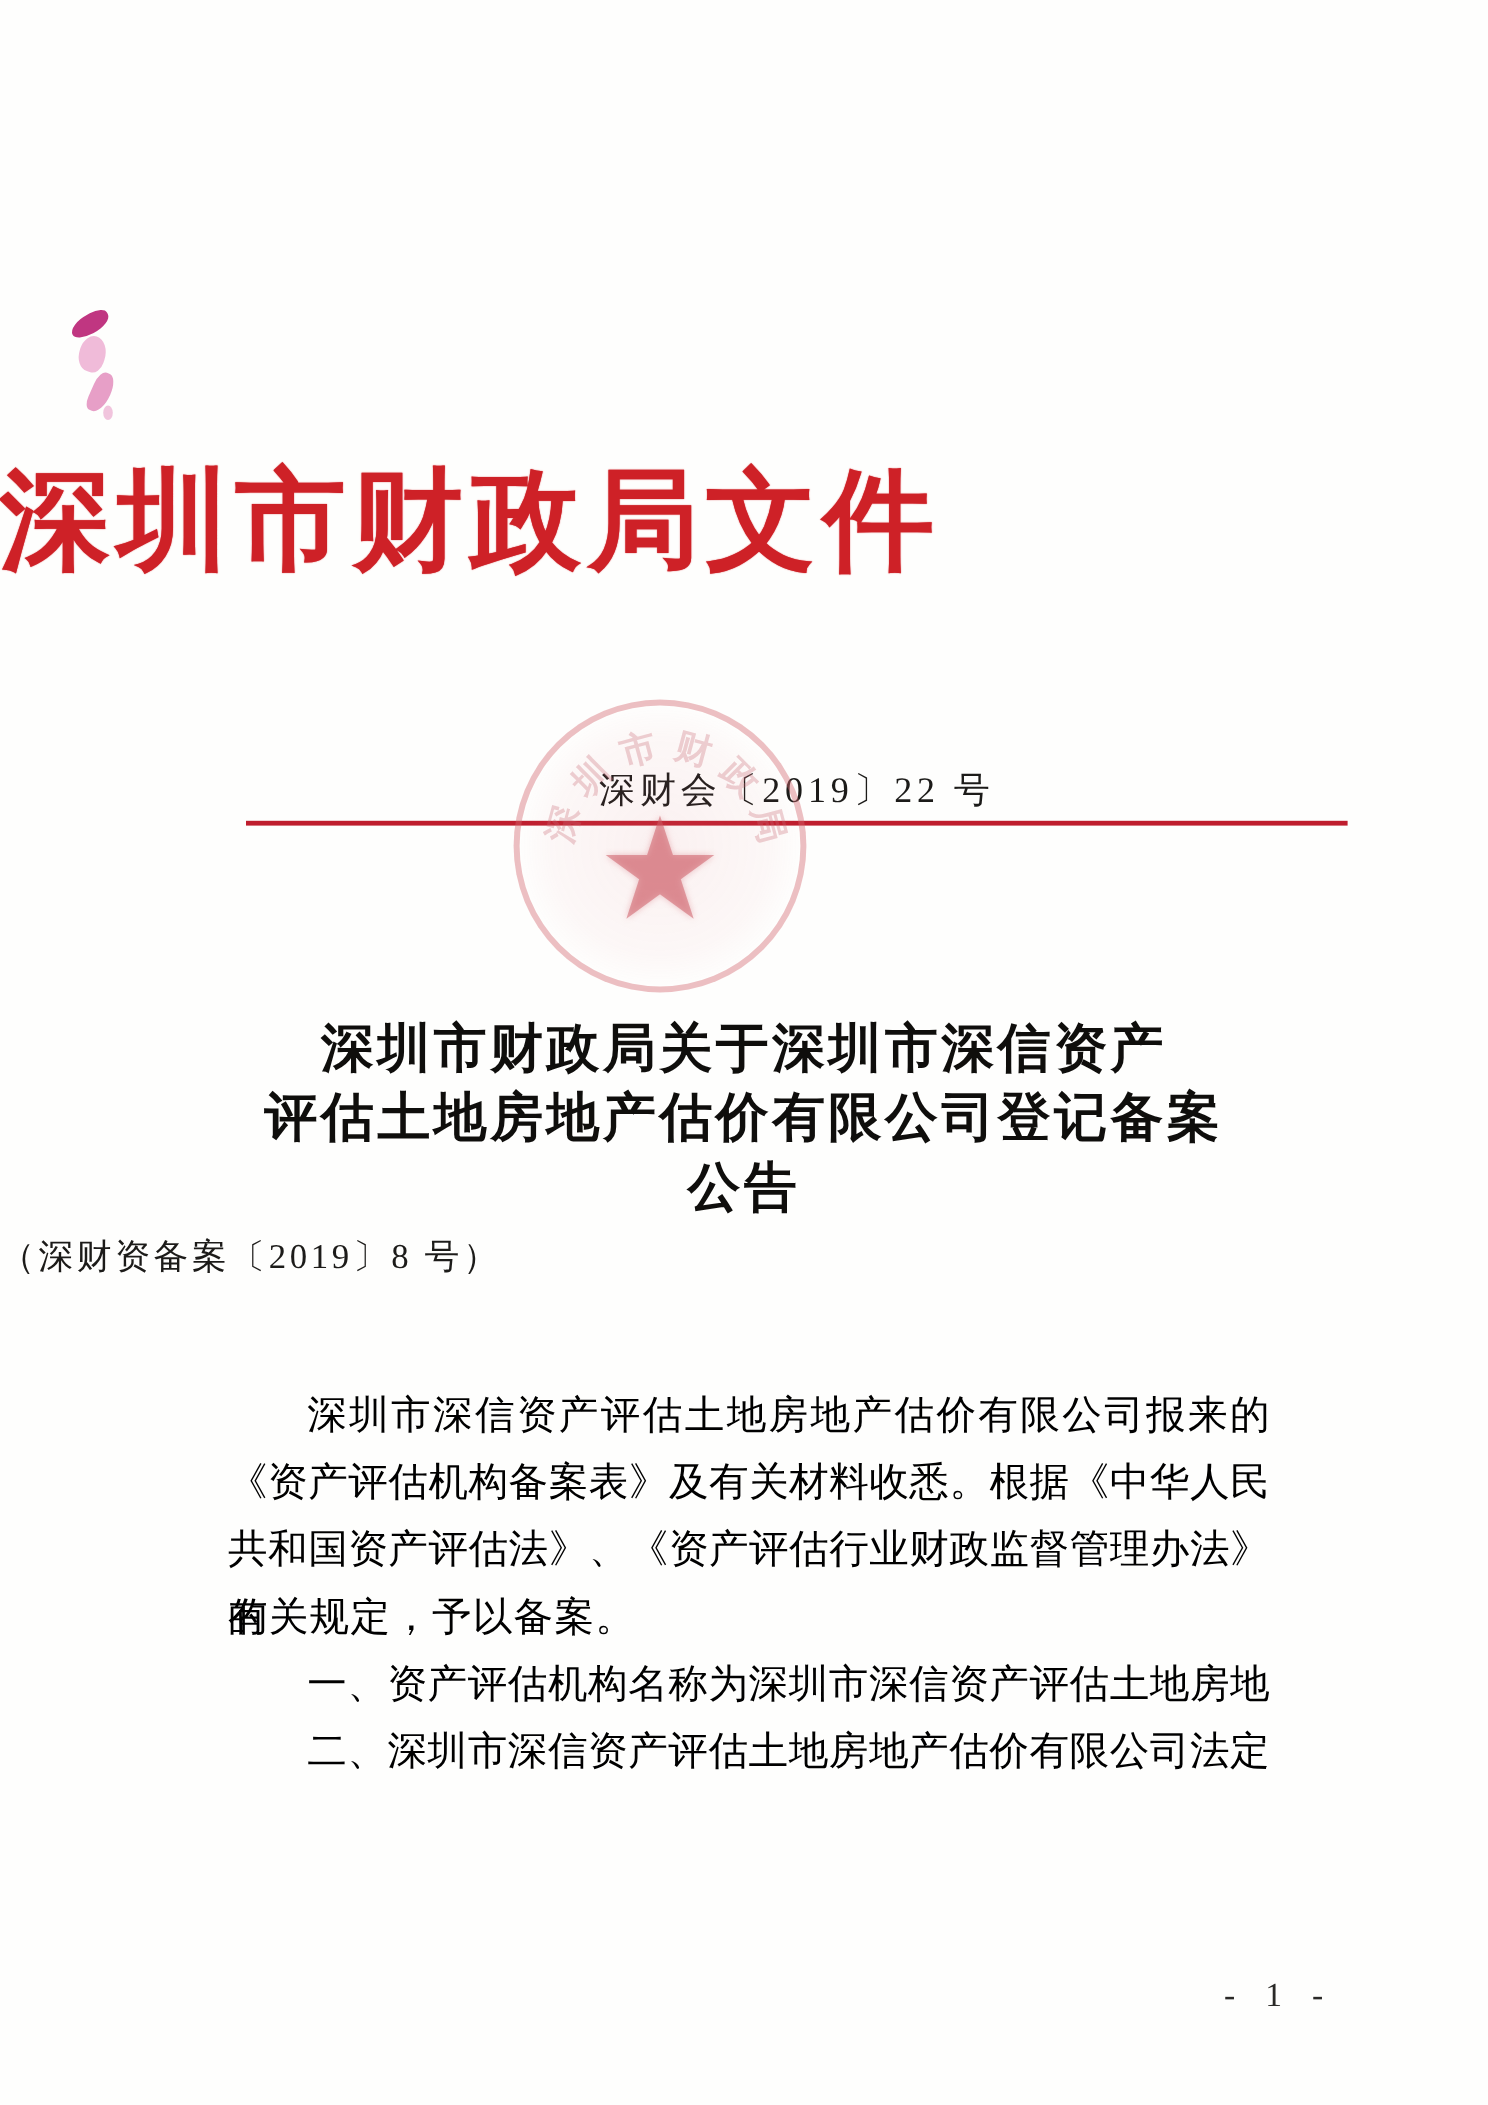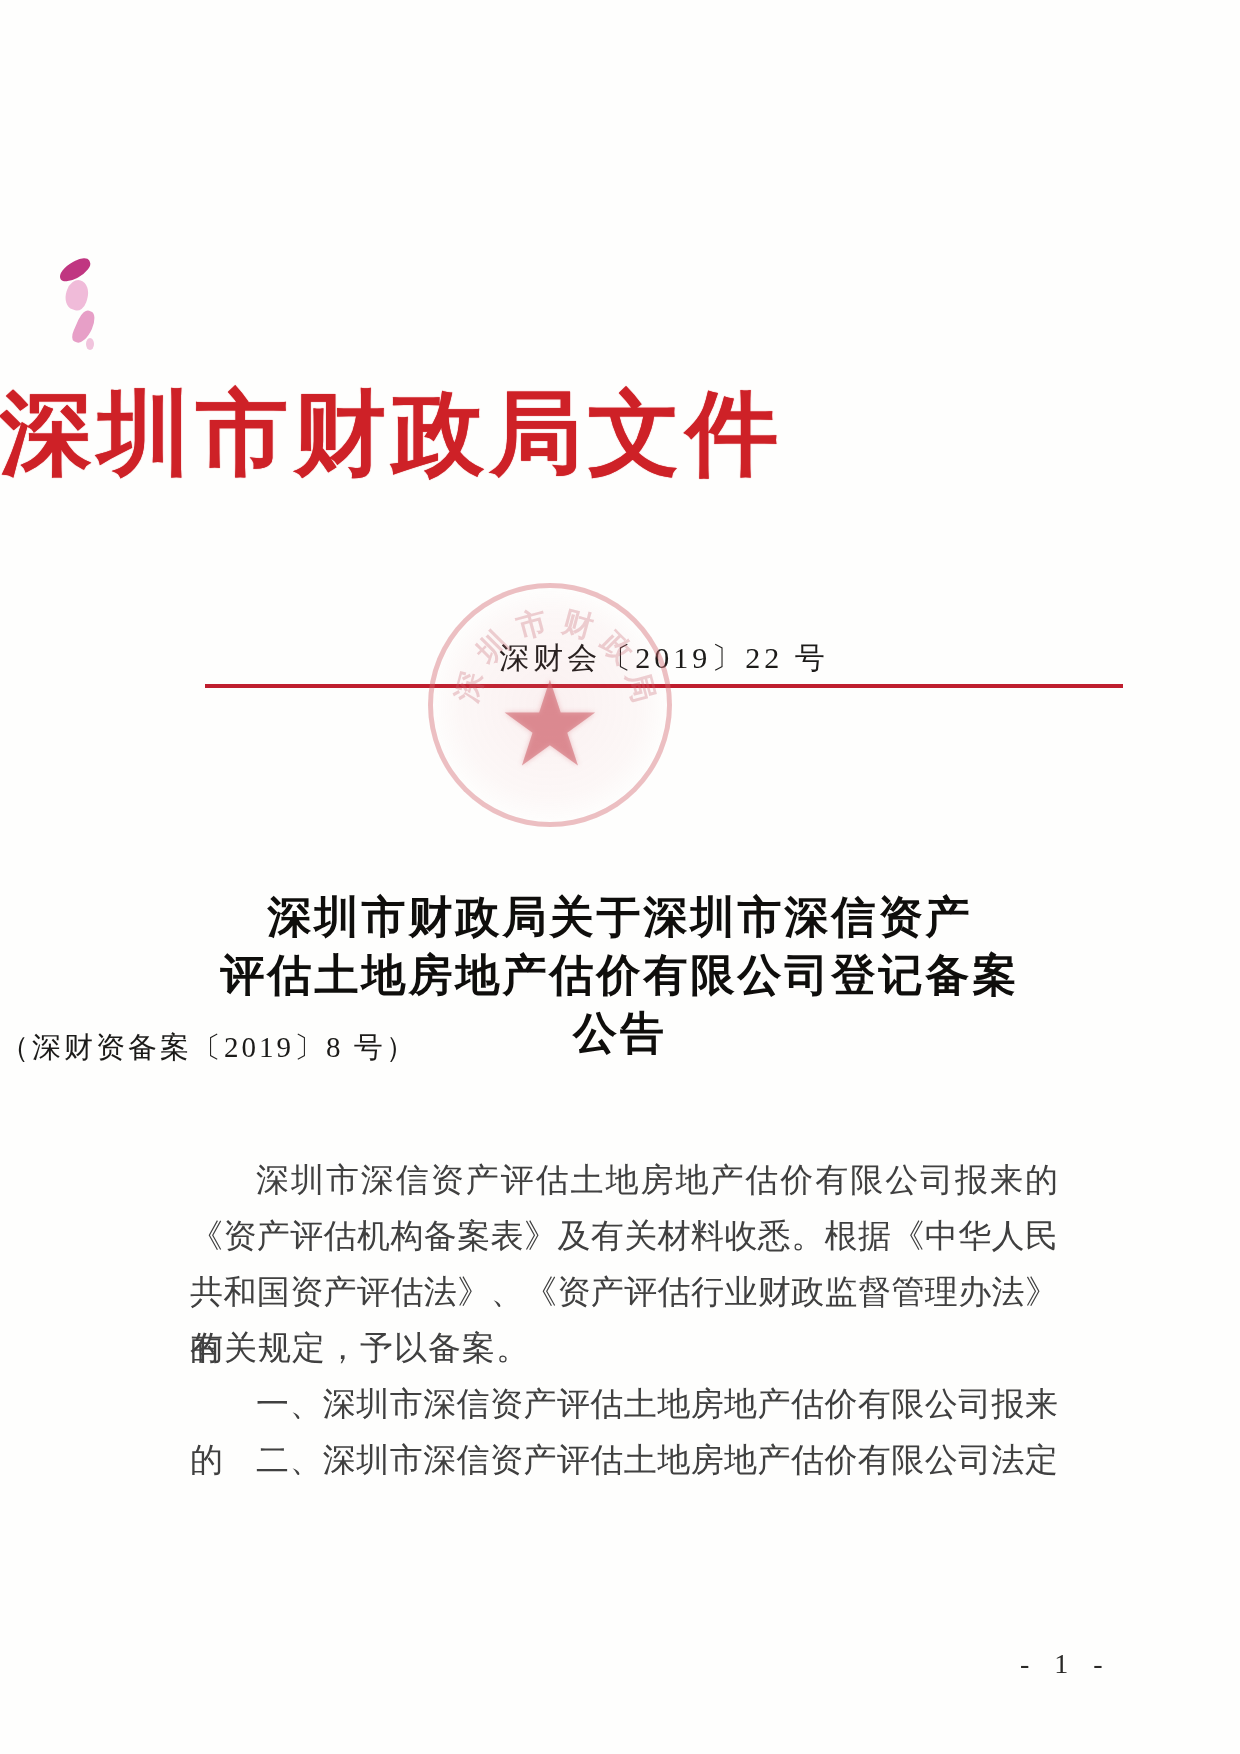--- a/index.html
+++ b/index.html
@@ -74,34 +74,34 @@
   .rc2 { left: 99px;  top: 37px;  transform: translate(-50%,-50%) rotate(-15deg); }
   .rc3 { left: 145px; top: 37px;  transform: translate(-50%,-50%) rotate(15deg); }
   .rc4 { left: 184px; top: 60px;  transform: translate(-50%,-50%) rotate(45deg); }
   .rc5 { left: 207px; top: 99px;  transform: translate(-50%,-50%) rotate(75deg); }
 
   
   .doc-title {
     position: absolute; left: 0; top: 845px; width: 100%;
     text-align: center; z-index: 3;
     font-size: 44px; font-weight: 900; letter-spacing: 3px;
-    line-height: 58px; color: #0f0e0c; margin-top: 44px;
+    line-height: 58px; color: #0f0e0c;
   }
 
   .subtitle {
     position: absolute; left: 0; top: 1028px; width: 100%;
     text-align: left; z-index: 3;
     font-size: 29px; letter-spacing: 3px; color: #1c1b19;
     white-space: nowrap;
   }
 
   
   .body-block {
     position: absolute; left: 190px; top: 1152px; width: 868px;
-    font-size: 33px; line-height: 56px; color: #404040;
+    font-size: 33px; line-height: 56px; color: #000000;
     z-index: 3;
   }
   .bline { height: 56px; white-space: nowrap; letter-spacing: 1px; }
   .jline { white-space: normal; text-align: justify; text-align-last: justify; letter-spacing: 0; }
   .ind   { text-indent: 66px; }
 
   .pagenum {
     position: absolute; top: 1648px; left: 1020px;
     font-size: 28px; letter-spacing: 9px; color: #2a2927;
     white-space: nowrap;
@@ -139,17 +139,17 @@
   <div>公告</div>
 </div>
 
 <div class="subtitle">（深财资备案〔2019〕8 号）</div>
 
 <div class="body-block">
   <div class="bline jline ind">深圳市深信资产评估土地房地产估价有限公司报来的</div>
   <div class="bline jline">《资产评估机构备案表》及有关材料收悉。根据《中华人民</div>
   <div class="bline jline">共和国资产评估法》、《资产评估行业财政监督管理办法》的</div>
   <div class="bline">有关规定，予以备案。</div>
-  <div class="bline jline ind">一、深圳市深信资产评估土地房地产估价有限公司报来的</div>
+  <div class="bline jline ind">一、资产评估机构名称为深圳市深信资产评估土地房地</div>
   <div class="bline jline ind">二、深圳市深信资产评估土地房地产估价有限公司法定</div>
 </div>
 
 <div class="pagenum">- 1 -</div>
 
 </body></html>

